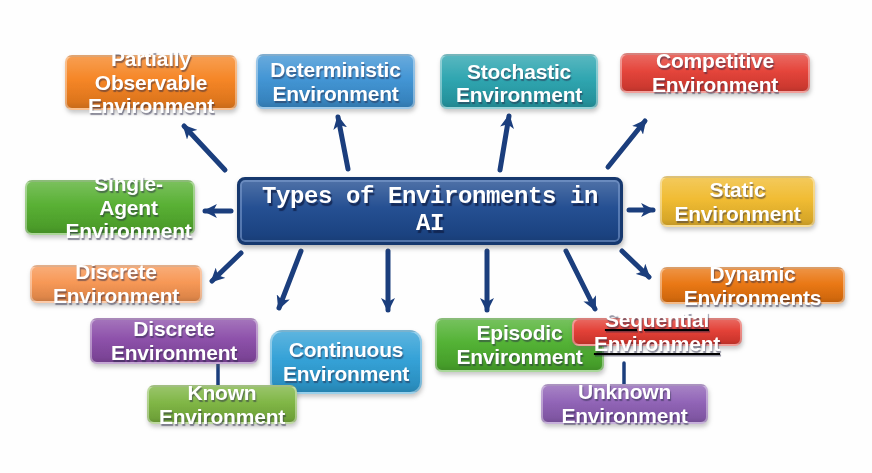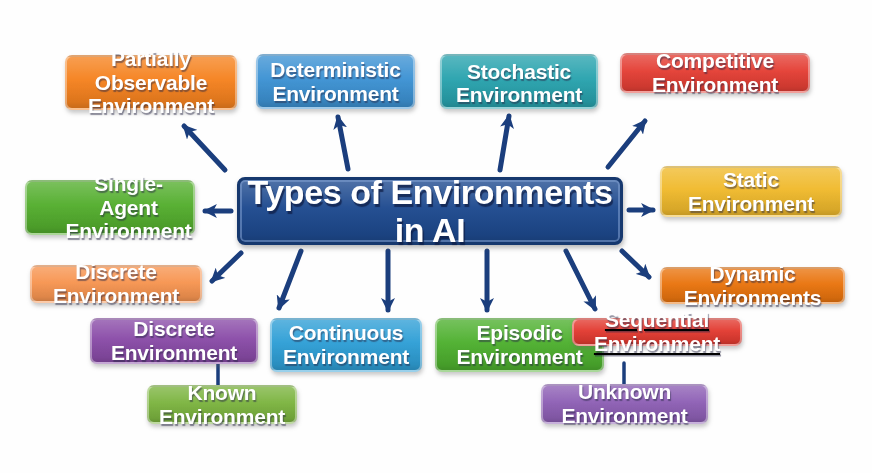--- a/index.html
+++ b/index.html
@@ -31,34 +31,35 @@
     padding:0 6px;
   }
   
   .n-center{
     left:237px;top:177px;width:386px;height:68px;
     border:3px solid #16386e;border-radius:8px;
     box-shadow:inset 0 0 0 2px rgba(130,160,210,0.55),
                1px 3px 5px rgba(80,80,80,0.4);
   }
   .n-center .node-label{
-    font-size:34px;letter-spacing:-0.4px;
+    font-size:24px;letter-spacing:-0.4px;
     text-shadow:1.5px 2.5px 1px rgba(15,30,70,0.75);
+    font-family:Liberation Mono, monospace;
   }
   
   .n-po   {left:65px; top:55px; width:172px;height:55px;}
   .n-det  {left:256px;top:54px; width:159px;height:55px;}
   .n-sto  {left:440px;top:54px; width:158px;height:55px;}
   .n-comp {left:620px;top:53px; width:190px;height:40px;}
   .n-sa   {left:25px; top:180px;width:170px;height:55px;padding-left:37px;}
-  .n-stat {left:660px;top:166px;width:182px;height:51px;justify-content:center;}
+  .n-stat {left:660px;top:176px;width:155px;height:51px;justify-content:center;}
   .n-disc {left:30px; top:265px;width:172px;height:38px;}
   .n-dyn  {left:660px;top:267px;width:185px;height:37px;}
   .n-dpur {left:90px; top:318px;width:168px;height:46px;}
-  .n-cont {left:270px;top:318px;width:152px;height:54px;}
+  .n-cont {left:270px;top:330px;width:152px;height:64px;border-radius:12px;}
   .n-epi  {left:435px;top:318px;width:169px;height:54px;}
   .n-seq  {left:572px;top:318px;width:170px;height:28px;text-decoration:underline;}
   .n-known{left:147px;top:385px;width:150px;height:39px;}
   .n-unk  {left:541px;top:384px;width:167px;height:40px;}
 </style>
 </head>
 <body>
 
 <div id="stage">
 

